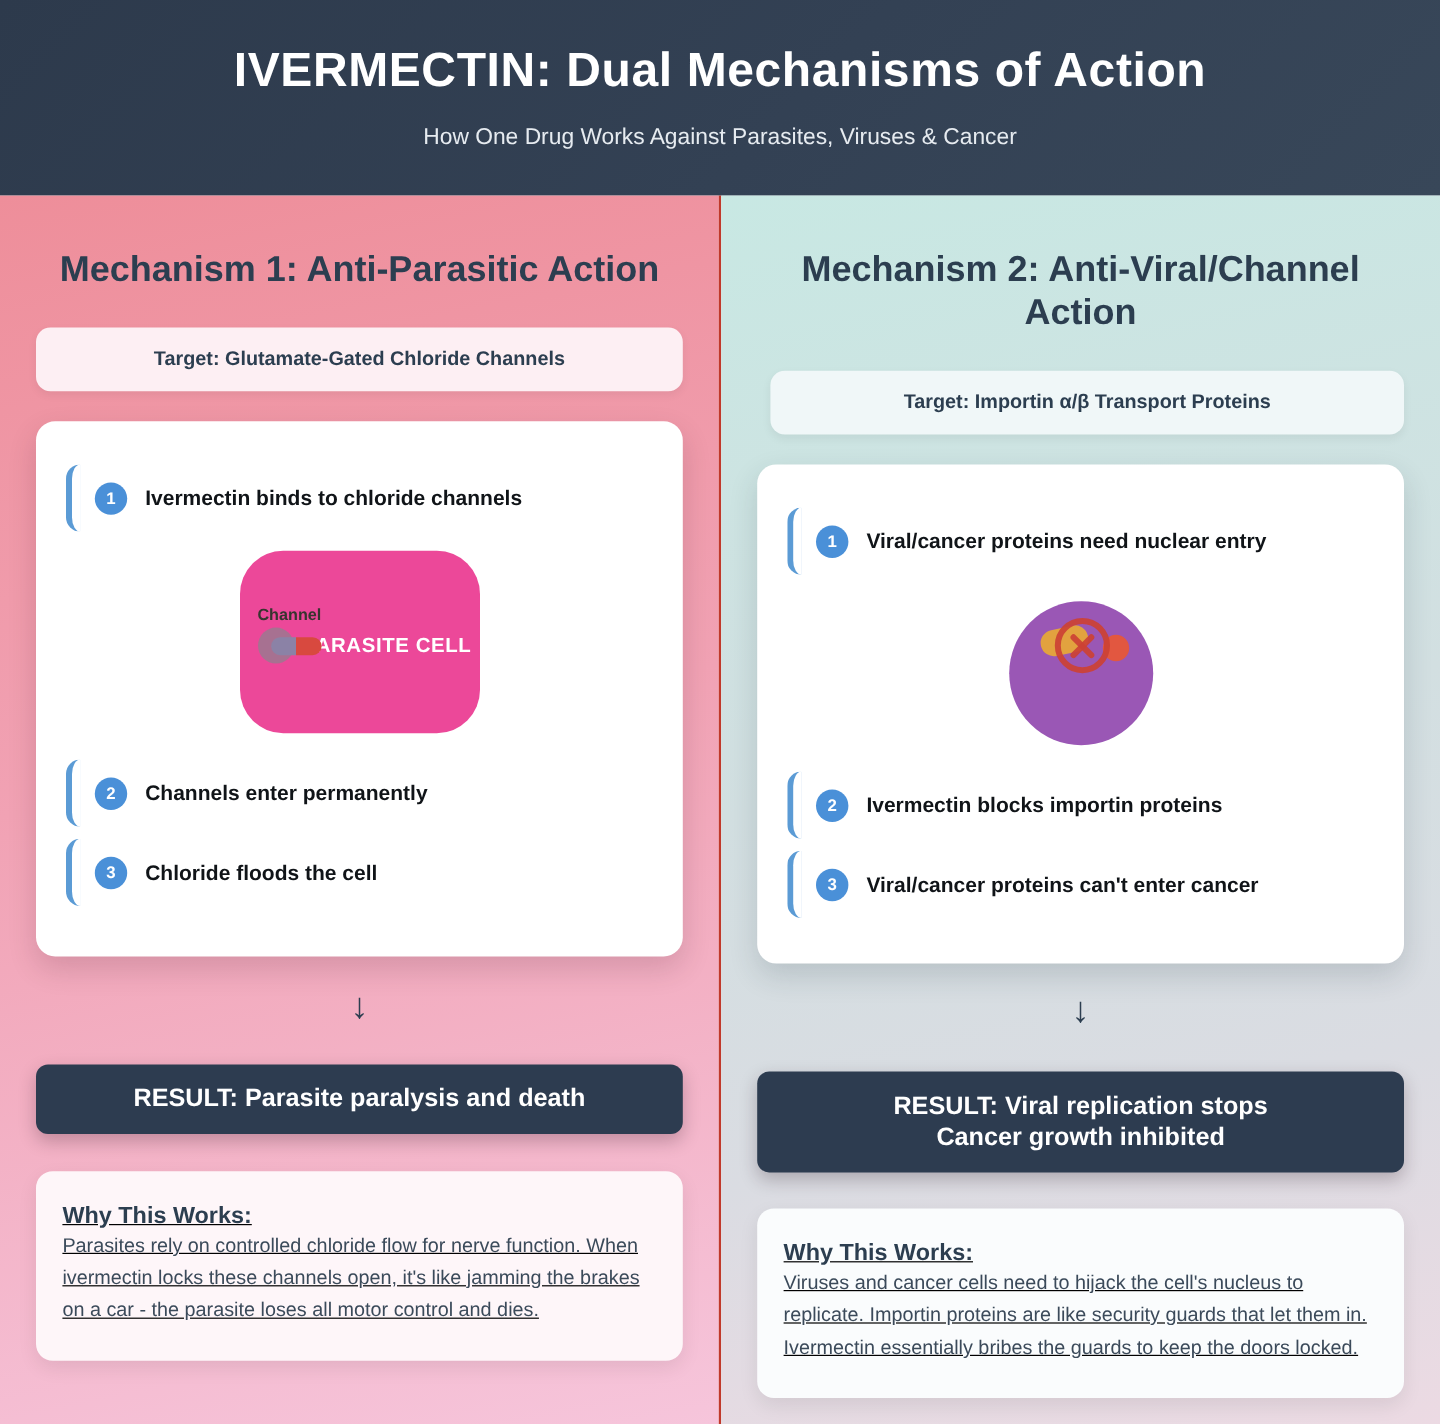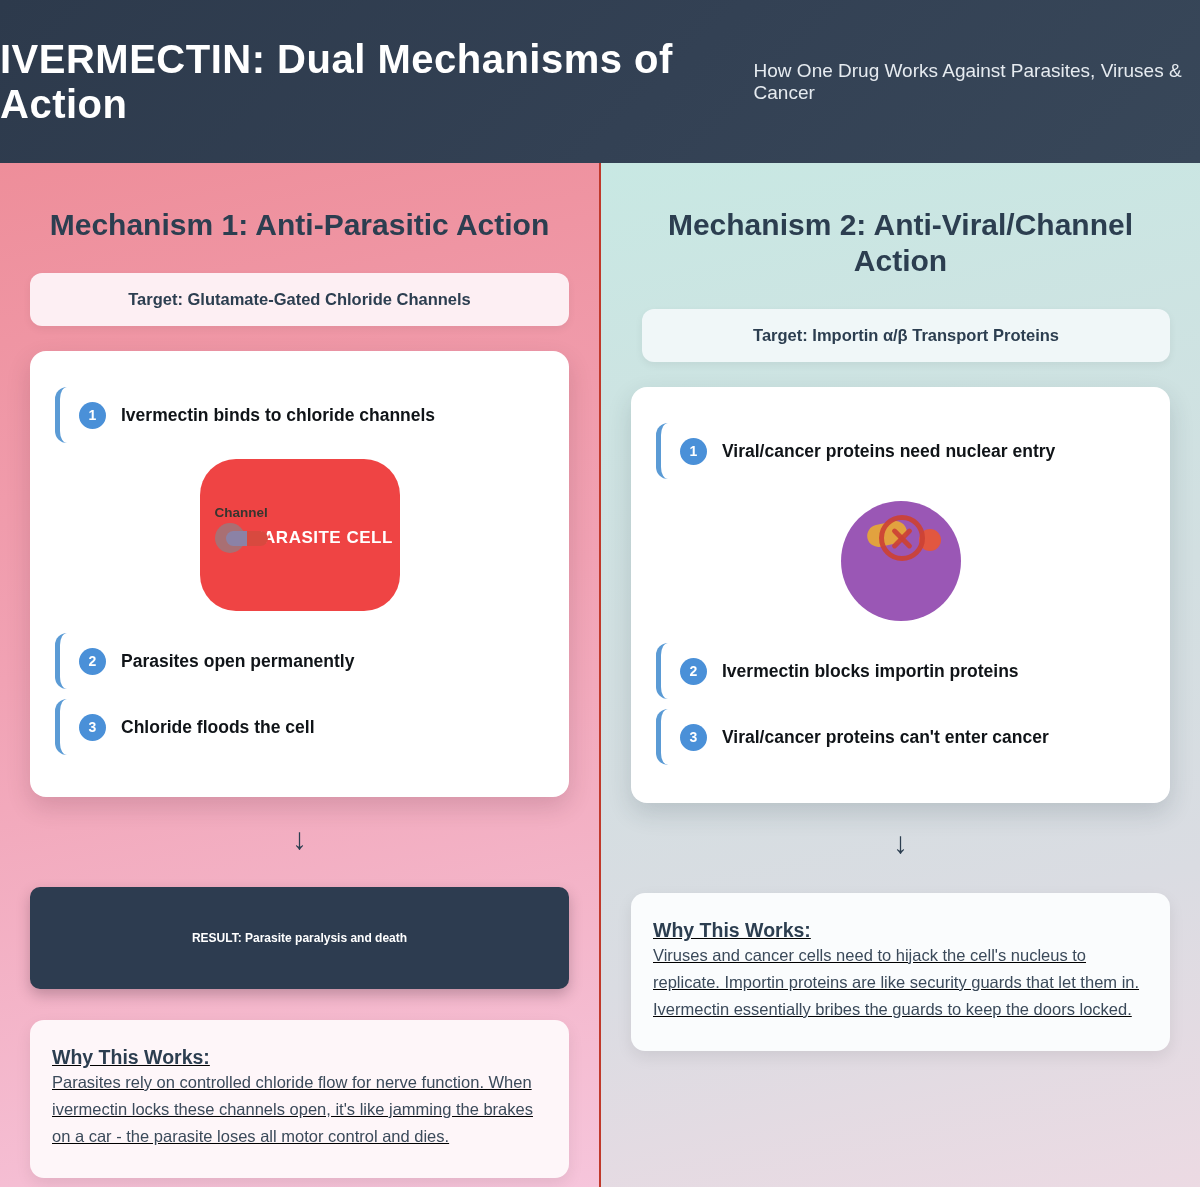--- a/index.html
+++ b/index.html
@@ -8,21 +8,21 @@
     width: 1200px; height: 1187px;
     overflow: hidden;
     background: #fff;
   }
   .page { position: relative; width: 1200px; height: 1187px; }
 
   
   .header {
     height: 163px;
     background: linear-gradient(135deg, #2d3a4c 0%, #334154 55%, #384759 100%);
-    display: flex; flex-direction: row; align-items: center; 
+    display: flex; flex-direction: column; align-items: center; justify-content: center;
     gap: 22px;
   }
   .header h1 { color: #ffffff; font-size: 40px; font-weight: bold; letter-spacing: .5px; }
   .header .subtitle { color: #e6ebf0; font-size: 19px; font-weight: normal; }
 
   
   .columns { display: flex; height: 1024px; justify-content: center; }
   .col { width: 599px; padding: 0 30px; }
   .col-left  { background: linear-gradient(168deg, #ee8e9a 0%, #f1a2b4 45%, #f6c5db 100%); }
   .divider   { width: 2px; background: #c0392b; }
@@ -62,21 +62,21 @@
     display: flex; align-items: center; justify-content: center;
     font-size: 14px; font-weight: bold; margin-right: 15px;
   }
   .step-label { font-size: 17.5px; font-weight: bold; color: #101418; }
   .step + .step, .diagram + .step { margin-top: 22px; }
   .step.tight { margin-top: 10px; }
 
   
   .parasite-cell {
     width: 200px; height: 152px; margin: 16px auto 0 auto;
-    background: #ef4444; border-radius: 36px; position: relative;
+    background: #ec4899; border-radius: 36px; position: relative;
   }
   .channel-label {
     position: absolute; left: 15px; top: 46px;
     font-size: 13.5px; font-weight: bold; color: #37352f;
   }
   .cell-row { position: absolute; left: 15px; top: 64px; display: flex; align-items: center; }
   .pill-group { position: relative; width: 34px; height: 30px; flex: 0 0 34px; z-index: 2; }
   .channel-pore {
     position: absolute; left: 0; top: 0; width: 30px; height: 30px; border-radius: 50%;
     background: rgba(130,135,142,.65);
@@ -111,22 +111,22 @@
     background: rgba(204,65,52,.92); border-radius: 3px;
   }
   .no-sign .bar1 { transform: rotate(45deg); }
   .no-sign .bar2 { transform: rotate(-45deg); }
 
   
   .down-arrow { text-align: center; margin-top: 22px; font-size: 30px; color: #2c3e50; line-height: 40px; }
   .col-right .down-arrow { margin-top: 20px; }
   .result-box {
     margin-top: 28px; background: #2d3c50; border-radius: 10px;
-    padding: 38px 16px; text-align: center;
-    color: #ffffff; font-size: 12px; font-weight: bold; line-height: 26px;
+    padding: 16px 16px; text-align: center;
+    color: #ffffff; font-size: 21px; font-weight: bold; line-height: 26px;
     box-shadow: 0 6px 14px rgba(40,20,30,.25);
   }
   .col-right .result-box { margin-top: 30px; }
   .why-box {
     margin-top: 31px; border-radius: 14px; padding: 26px 22px 28px 22px;
     box-shadow: 0 6px 16px rgba(0,0,0,.08);
     text-decoration: underline;
   }
   .col-left  .why-box { background: #fef6f9; }
   .col-right .why-box { background: #fafcfd; margin-top: 30px; }
@@ -167,21 +167,21 @@
               <div class="channel-pore"></div>
               <div class="pill"></div>
             </div>
             <div class="cell-name">PARASITE CELL</div>
           </div>
         </div>
 
         <div class="step">
           <div class="bracket"></div>
           <div class="step-num">2</div>
-          <div class="step-label">Parasites open permanently</div>
+          <div class="step-label">Channels enter permanently</div>
         </div>
 
         <div class="step tight">
           <div class="bracket"></div>
           <div class="step-num">3</div>
           <div class="step-label">Chloride floods the cell</div>
         </div>
 
       </div>
 
@@ -232,20 +232,24 @@
         <div class="step tight">
           <div class="bracket"></div>
           <div class="step-num">3</div>
           <div class="step-label">Viral/cancer proteins can't enter cancer</div>
         </div>
 
       </div>
 
       <div class="down-arrow">↓</div>
 
+      <div class="result-box">
+        <div>RESULT: Viral replication stops</div>
+        <div>Cancer growth inhibited</div>
+      </div>
 
       <div class="why-box">
         <div class="why-heading">Why This Works:</div>
         <div class="why-body">Viruses and cancer cells need to hijack the cell's nucleus to replicate. Importin proteins are like security guards that let them in. Ivermectin essentially bribes the guards to keep the doors locked.</div>
       </div>
     </div>
 
   </div>
 </div>
 

